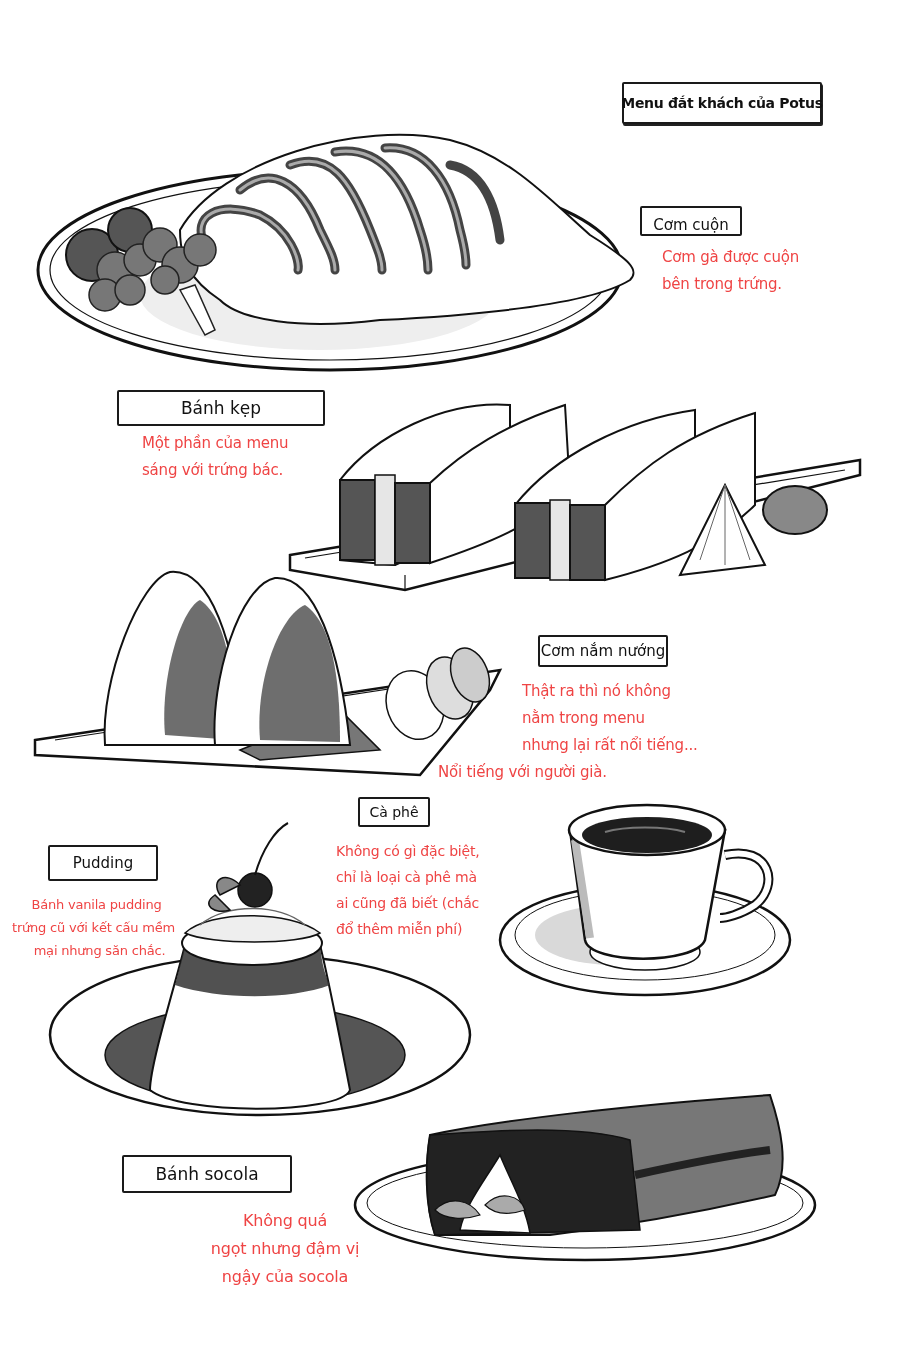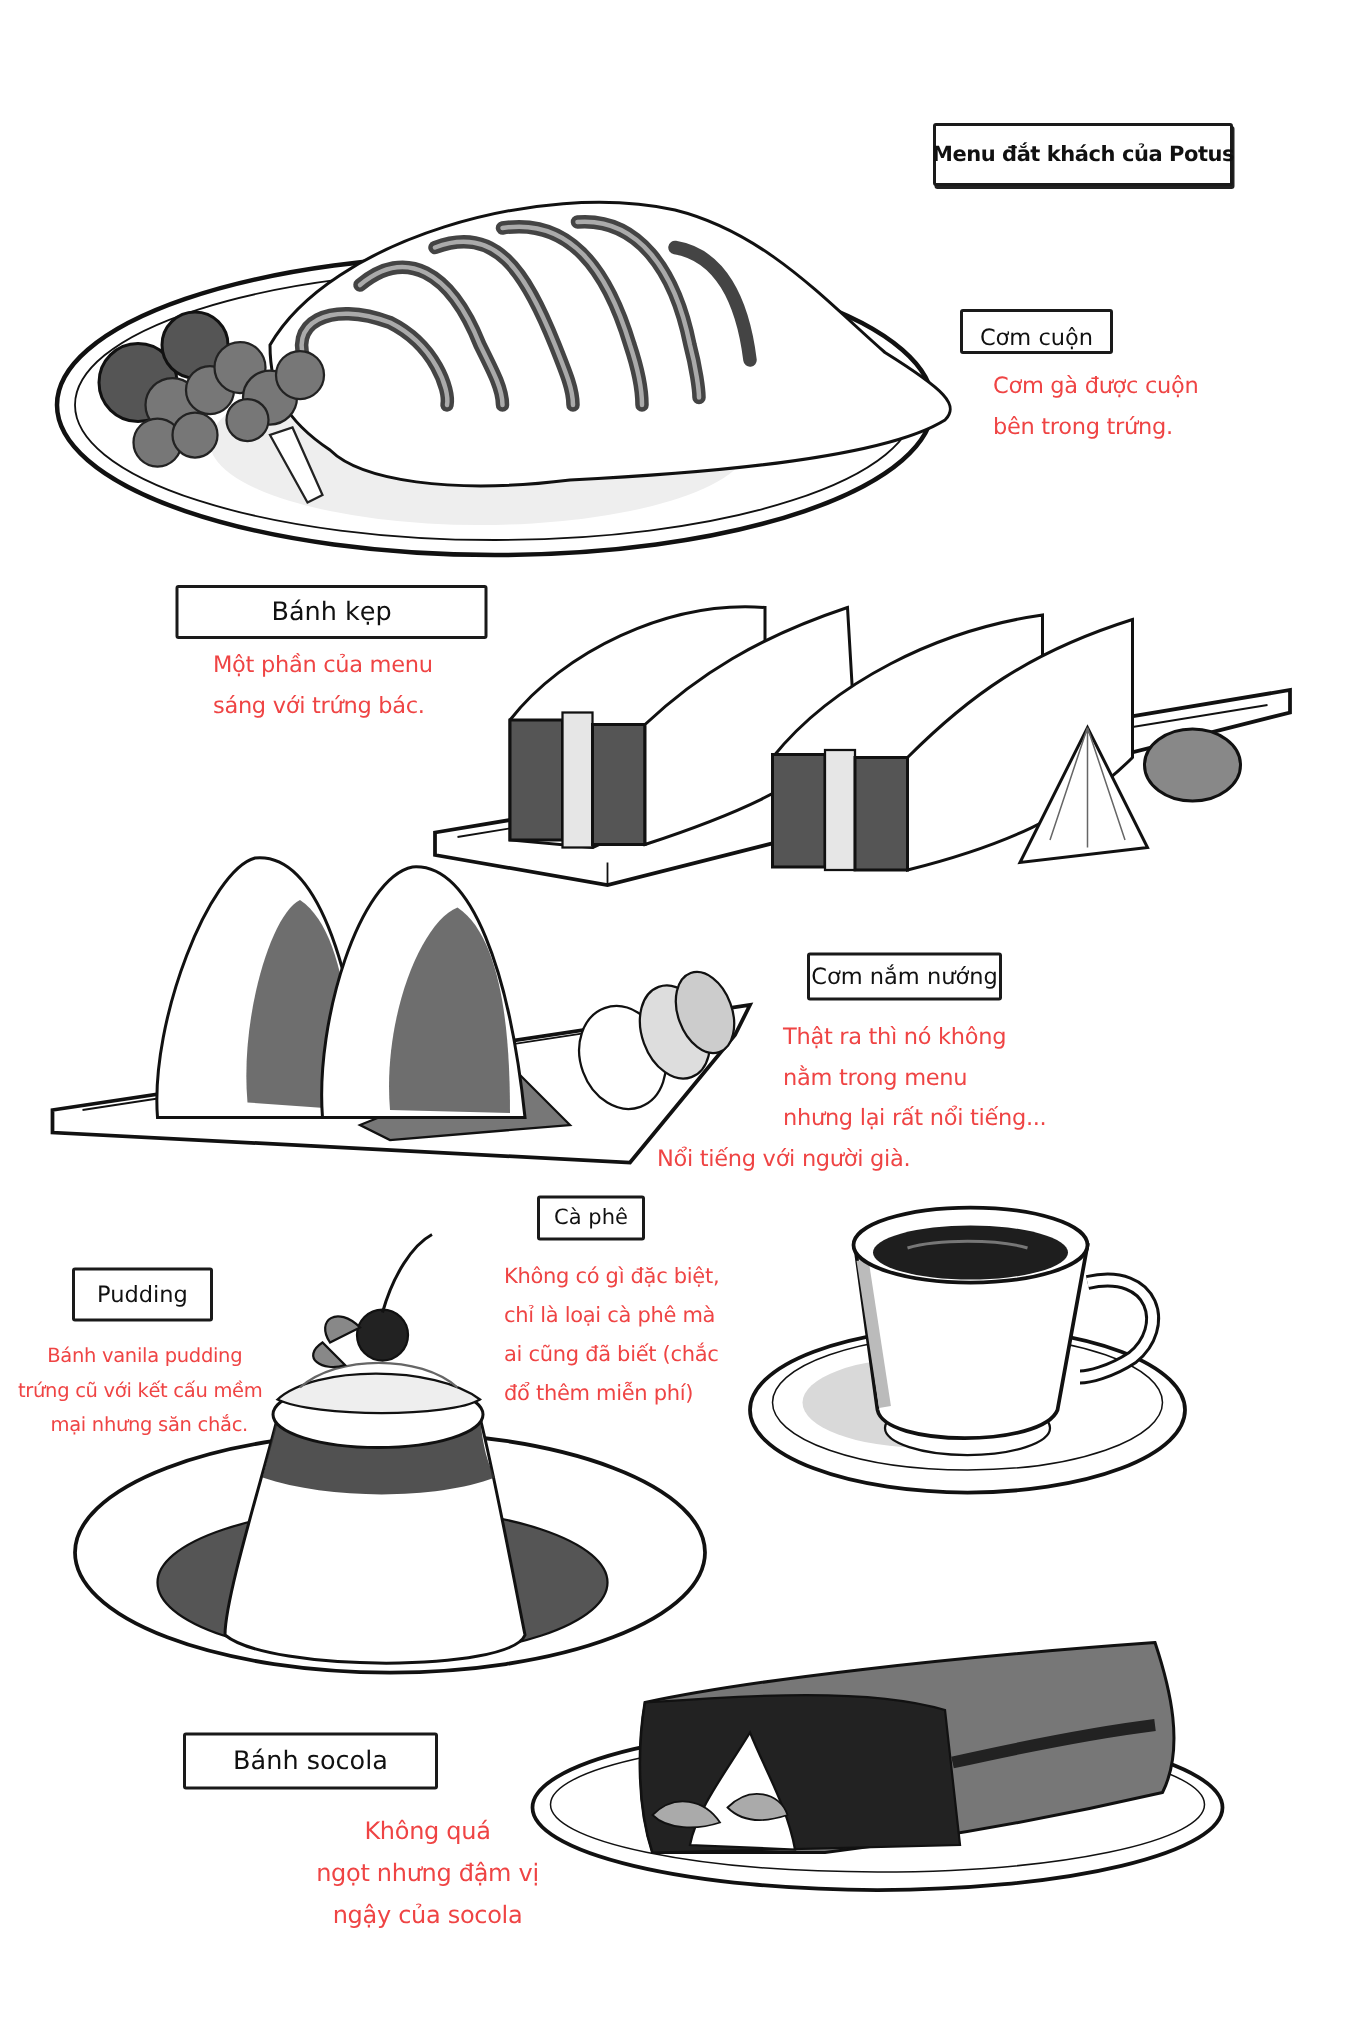--- a/index.html
+++ b/index.html
@@ -145,21 +145,21 @@
   <ellipse cx="150" cy="162" rx="55" ry="18" fill="#fff" stroke="#111" stroke-width="1.5"></ellipse>
   <path d="M230,65 C275,55 285,95 260,115 C245,125 230,128 225,128" fill="none" stroke="#111" stroke-width="10"></path>
   <path d="M230,65 C275,55 285,95 260,115 C245,125 230,128 225,128" fill="none" stroke="#fff" stroke-width="6"></path>
   <path d="M75,40 L90,150 C95,175 200,175 210,150 L230,40 Z" fill="#fff" stroke="#111" stroke-width="2.5"></path>
   <path d="M80,50 L95,148" stroke="#bbb" stroke-width="8"></path>
   <ellipse cx="152" cy="40" rx="78" ry="25" fill="#fff" stroke="#111" stroke-width="2.5"></ellipse>
   <ellipse cx="152" cy="45" rx="65" ry="18" fill="#1e1e1e"></ellipse>
   <path d="M110,42 C130,36 170,36 190,42" stroke="#777" stroke-width="2" fill="none"></path>
 </svg>
 
-<div class="label-box" style="left:48px; top:845px; width:94px; height:36px; font-size:15px;">
+<div class="label-box" style="left:48px; top:845px; width:110px; height:36px; font-size:15px;">
   <span>Pudding</span>
 </div>
 <div class="desc" style="left:12px; top:893px; font-size:13px; line-height:23px;">
   <span class="center" style="padding-left:6px;">Bánh vanila pudding</span>
   <span>trứng cũ với kết cấu mềm</span>
   <span class="center" style="padding-left:12px;">mại nhưng săn chắc.</span>
 </div>
 
 <svg class="illus" style="left:40px; top:815px;" width="440" height="305" viewBox="0 0 440 305">
   <ellipse cx="220" cy="220" rx="210" ry="80" fill="#fff" stroke="#111" stroke-width="2.5"></ellipse>

